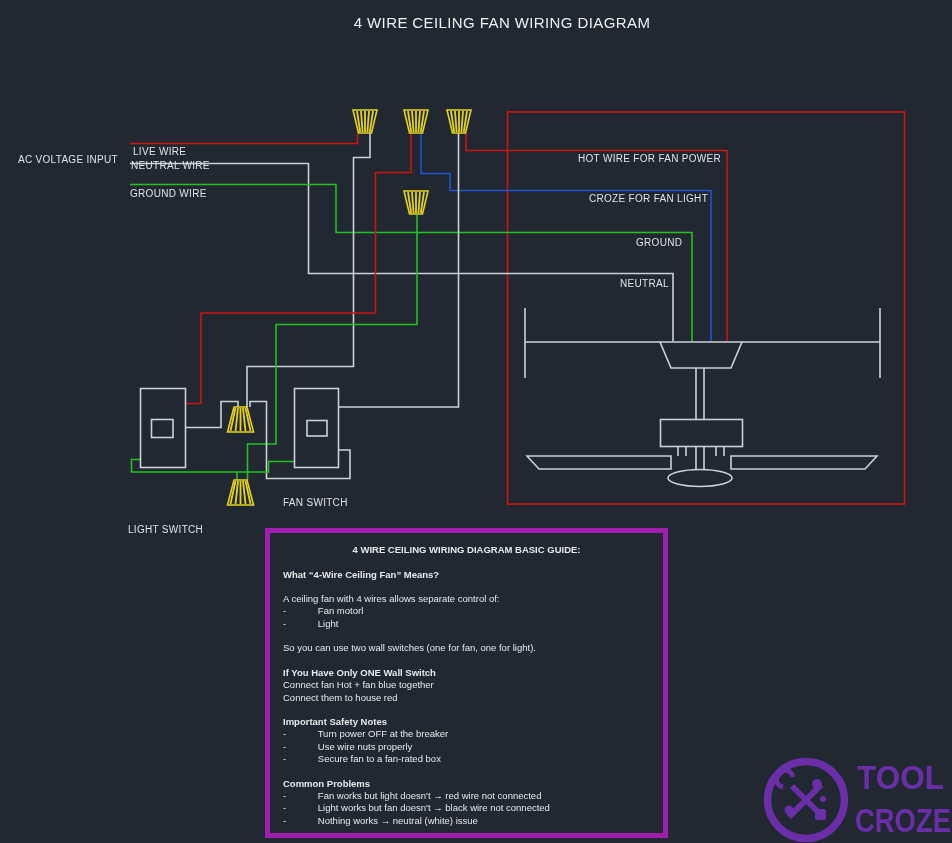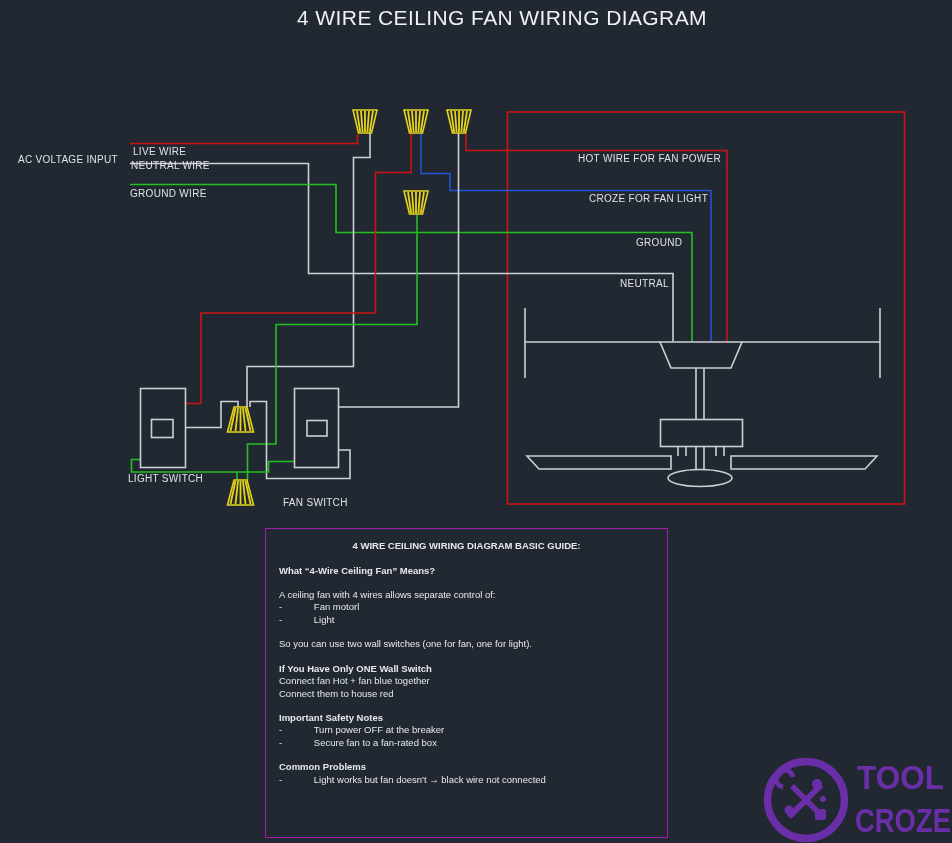--- a/index.html
+++ b/index.html
@@ -1,23 +1,23 @@
 <!DOCTYPE html>
 <html><head>
 <meta charset="utf-8">
 <style>
   html,body{margin:0;padding:0;background:#222831;}
   .canvas{position:relative;width:952px;height:843px;background:#222831;overflow:hidden;
           font-family:"Liberation Sans","DejaVu Sans",sans-serif;color:#e3e6e8;}
   .diagram-svg{position:absolute;left:0;top:0;}
-  .page-title{position:absolute;left:52px;top:6px;width:900px;text-align:center;
-              font-size:21px;letter-spacing:.4px;color:#eef1f2;}
+  .page-title{position:absolute;left:52px;top:14px;width:900px;text-align:center;
+              font-size:15px;letter-spacing:.4px;color:#eef1f2;}
   .lbl{position:absolute;font-size:10px;letter-spacing:.3px;color:#dfe3e6;white-space:nowrap;}
   .guide-box{position:absolute;left:265px;top:528px;width:403px;height:310px;
-             border:1px solid #a21caf;box-sizing:border-box;padding-top:11px;}
+             border:5px solid #a21caf;box-sizing:border-box;padding-top:11px;}
   .g-row{height:12.3px;line-height:12.3px;font-size:9.5px;padding-left:13px;
          white-space:pre;color:#e6e9eb;}
   .g-title{font-weight:bold;text-align:center;padding-left:0;}
   .g-b{font-weight:bold;}
   .logo{position:absolute;left:760px;top:754px;}
 </style>
 </head>
 <body>
 
 <div class="canvas">
@@ -100,44 +100,47 @@
 
   <div class="page-title">4 WIRE CEILING FAN WIRING DIAGRAM</div>
   <div class="lbl" style="left:18px;top:154px;text-align:center;">AC VOLTAGE INPUT</div>
   <div class="lbl" style="left:133px;top:146px;">LIVE WIRE</div>
   <div class="lbl" style="left:131px;top:160px;">NEUTRAL WIRE</div>
   <div class="lbl" style="left:130px;top:187.5px;">GROUND WIRE</div>
   <div class="lbl" style="left:578px;top:152.5px;">HOT WIRE FOR FAN POWER</div>
   <div class="lbl" style="left:589px;top:193px;">CROZE FOR FAN LIGHT</div>
   <div class="lbl" style="left:636px;top:236.5px;">GROUND</div>
   <div class="lbl" style="left:620px;top:277.5px;">NEUTRAL</div>
-  <div class="lbl" style="left:128px;top:473px;">LIGHT SWITCH</div>
+  <div class="lbl" style="left:128px;top:524px;">LIGHT SWITCH</div>
   <div class="lbl" style="left:283px;top:496.5px;">FAN SWITCH</div>
 
   <div class="guide-box">
     <div class="g-row g-title">4 WIRE CEILING WIRING DIAGRAM BASIC GUIDE:</div>
     <div class="g-row"></div>
     <div class="g-row g-b">What “4-Wire Ceiling Fan” Means?</div>
     <div class="g-row"></div>
     <div class="g-row">A ceiling fan with 4 wires allows separate control of:</div>
     <div class="g-row">-            Fan motorl</div>
     <div class="g-row">-            Light</div>
     <div class="g-row"></div>
     <div class="g-row">So you can use two wall switches (one for fan, one for light).</div>
     <div class="g-row"></div>
     <div class="g-row g-b">If You Have Only ONE Wall Switch</div>
     <div class="g-row">Connect fan Hot + fan blue together</div>
     <div class="g-row">Connect them to house red</div>
     <div class="g-row"></div>
     <div class="g-row g-b">Important Safety Notes</div>
     <div class="g-row">-            Turn power OFF at the breaker</div>
+    <div class="g-row">-            Use wire nuts properly</div>
     <div class="g-row">-            Secure fan to a fan-rated box</div>
     <div class="g-row"></div>
     <div class="g-row g-b">Common Problems</div>
+    <div class="g-row">-            Fan works but light doesn't → red wire not connected</div>
     <div class="g-row">-            Light works but fan doesn't → black wire not connected</div>
+    <div class="g-row">-            Nothing works → neutral (white) issue</div>
   </div>
 
   <svg class="logo" width="192" height="89" viewBox="0 0 192 89">
     <g>
       <circle cx="46" cy="46" r="38.5" fill="none" stroke="#6a2fa8" stroke-width="7.5"></circle>
       <line x1="29" y1="63" x2="61" y2="31" stroke="#6a2fa8" stroke-width="6"></line>
       <line x1="32" y1="32" x2="59" y2="59" stroke="#6a2fa8" stroke-width="5.5"></line>
       <path d="M23,33 A8.5,8.5 0 1 1 33,23" fill="none" stroke="#6a2fa8" stroke-width="5"></path>
       <rect x="55" y="55" width="11" height="11" rx="2" fill="#6a2fa8"></rect>
       <circle cx="57" cy="30" r="5" fill="#6a2fa8"></circle>

